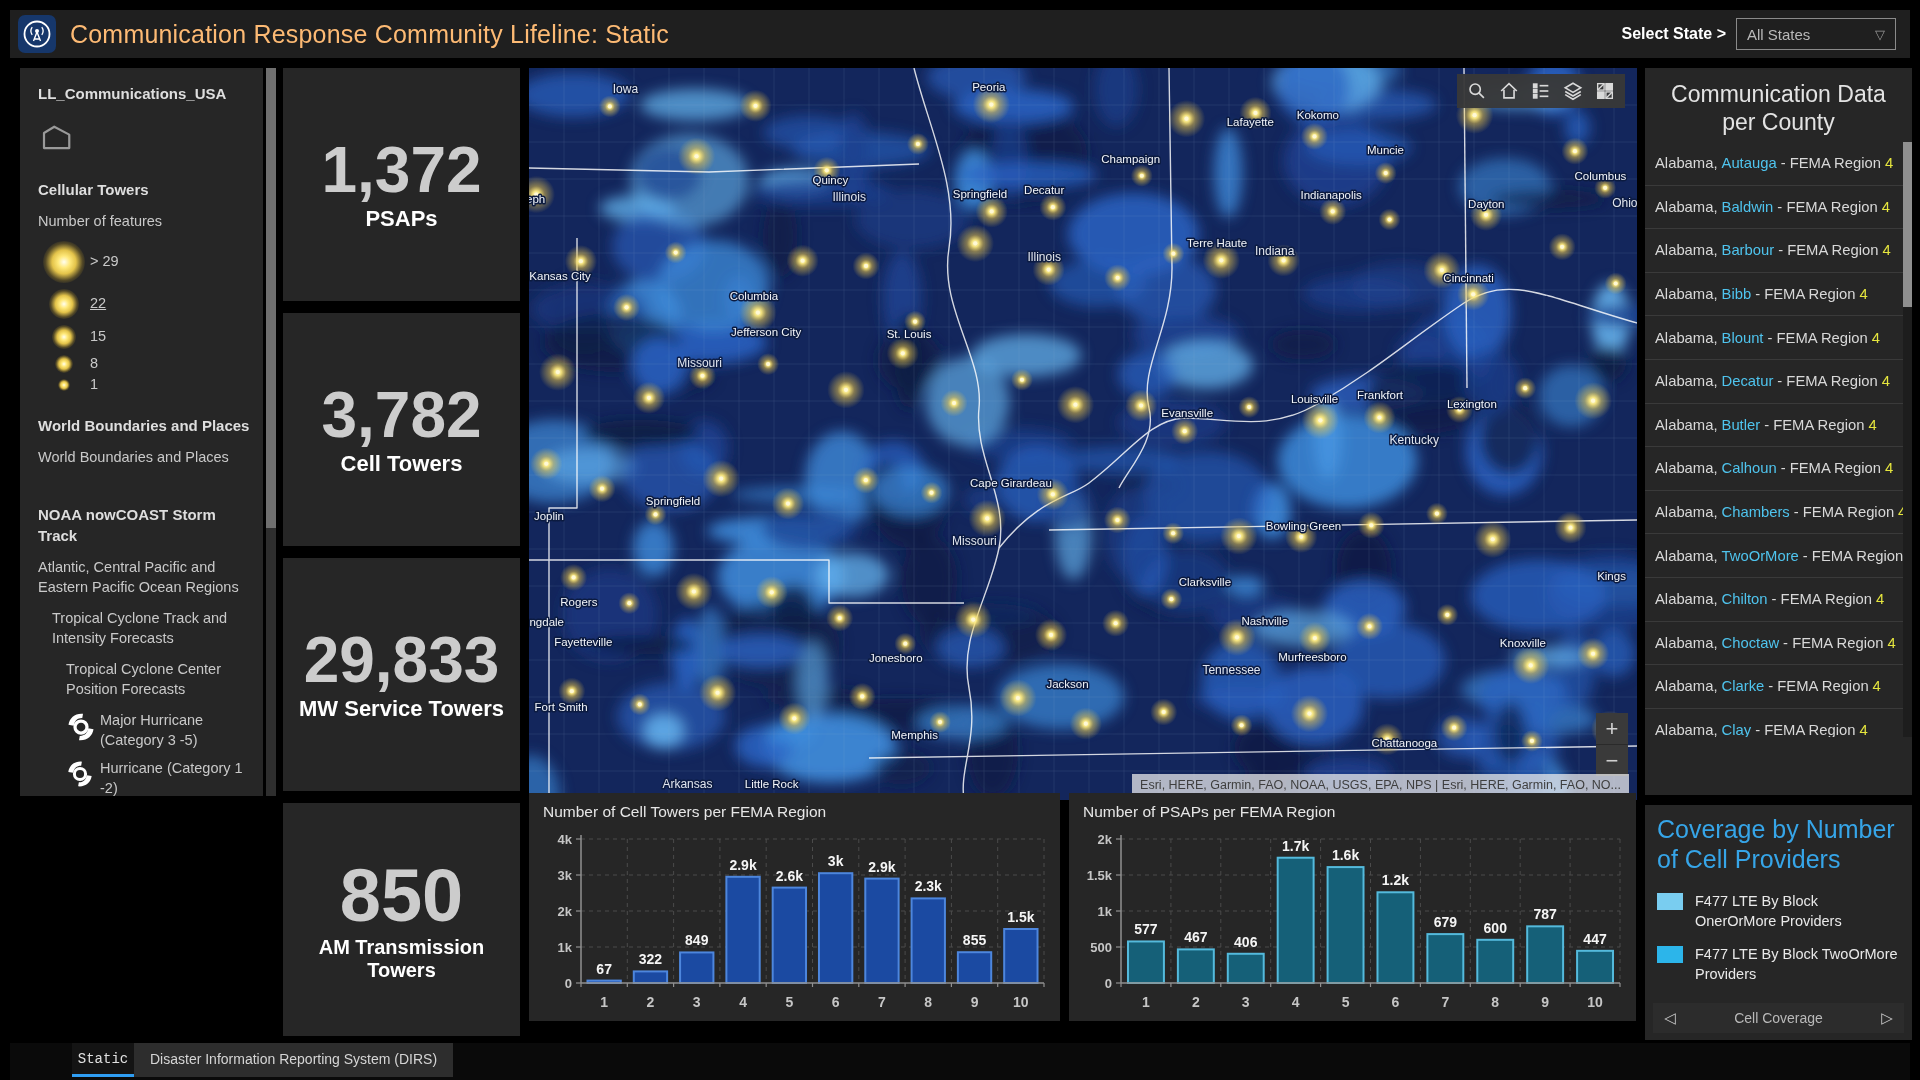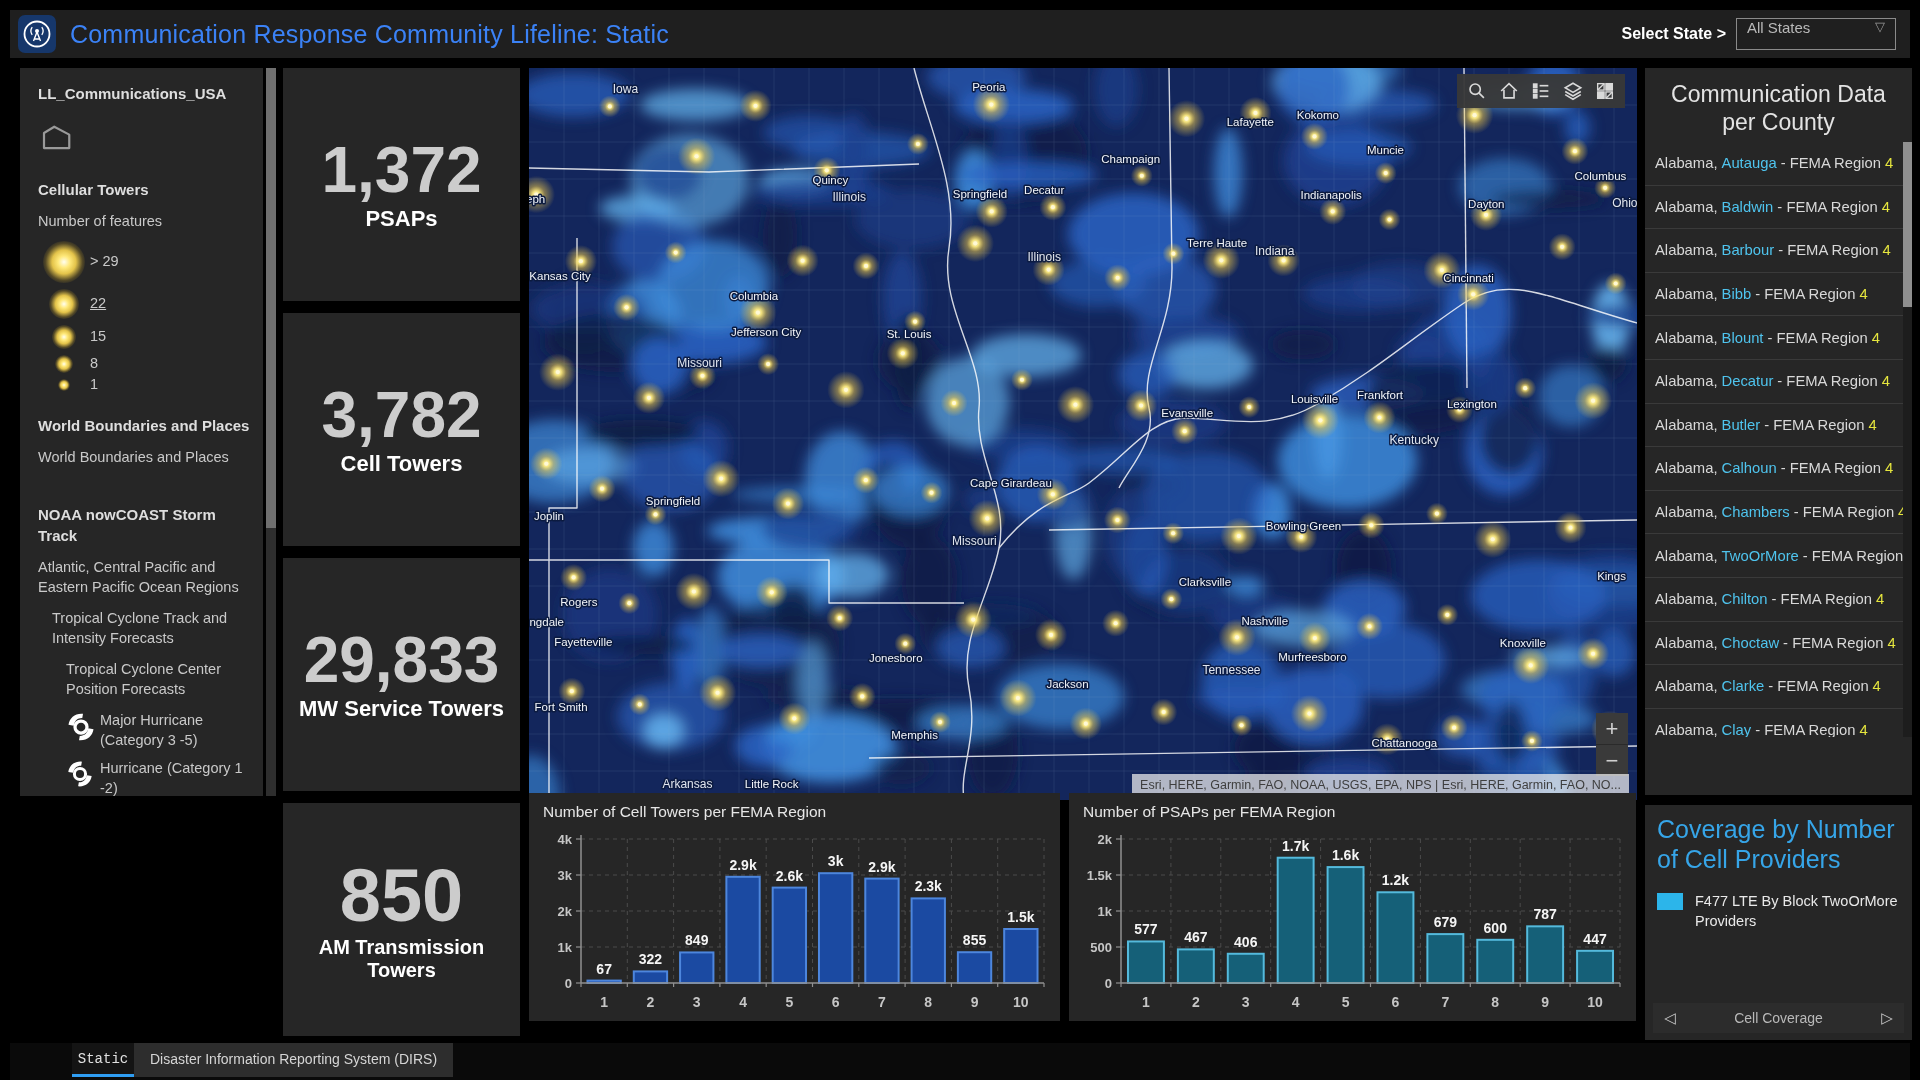--- a/index.html
+++ b/index.html
@@ -3,25 +3,25 @@
 <meta charset="utf-8">
 <style>
   html,body{margin:0;padding:0;background:#000;}
   #app{position:relative;width:1920px;height:1080px;background:#000;overflow:hidden;
        font-family:"Liberation Sans",sans-serif;-webkit-font-smoothing:antialiased;}
   
   .header{position:absolute;left:10px;top:10px;right:10px;height:48px;background:#1f1f1f;
           display:flex;align-items:center;}
   .logo-badge{margin-left:8px;width:38px;height:38px;border-radius:7px;background:#16376b;
               display:flex;align-items:center;justify-content:center;flex:0 0 auto;}
-  .app-title{margin-left:14px;font-size:25px;color:#3b82f6;letter-spacing:.2px;}
+  .app-title{margin-left:14px;font-size:25px;color:#fdba74;letter-spacing:.2px;}
   .header-right{margin-left:auto;margin-right:14px;display:flex;align-items:center;gap:10px;}
   .select-label{font-size:16px;font-weight:bold;color:#fff;}
   .state-dropdown{width:160px;height:32px;border:1px solid #8a8a8a;box-sizing:border-box;
-                  display:flex;align-items:flex-start;padding:0 10px;color:#b9b9b9;font-size:15px;cursor:pointer;}
+                  display:flex;align-items:center;padding:0 10px;color:#b9b9b9;font-size:15px;cursor:pointer;}
   .state-dropdown .caret{margin-left:auto;color:#9a9a9a;font-size:13px;}
   
   .sidebar{position:absolute;left:20px;top:68px;width:243px;height:728px;background:#262626;
            color:#c9c9c9;overflow:hidden;box-sizing:border-box;padding:16px 10px 0 18px;
            font-size:14.5px;line-height:1.35;}
   .sb-bold{font-weight:bold;color:#dedede;font-size:15px;}
   .sb-gap-s{height:12px}.sb-gap-m{height:22px}.sb-gap-l{height:38px}
   .feat-row{display:flex;align-items:center;}
   .feat-dot-col{width:52px;display:flex;align-items:center;justify-content:center;flex:0 0 auto;}
   .glow-dot{border-radius:50%;
@@ -985,20 +985,24 @@
       </svg>
   </div>
 
   <div class="coverage-panel">
     <div class="coverage-title" id="coverage-title" style="color: rgb(54, 165, 232);">
       <div>Coverage by Number</div>
       <div>of Cell Providers</div>
     </div>
     <div class="cov-legend" id="coverage-legend">
         <div class="cov-row">
+          <div class="cov-swatch" style="background: rgb(121, 205, 240);"></div>
+          <div class="cov-label">F477 LTE By Block OnerOrMore Providers</div>
+        </div>
+        <div class="cov-row">
           <div class="cov-swatch" style="background: rgb(44, 181, 234);"></div>
           <div class="cov-label">F477 LTE By Block TwoOrMore Providers</div>
         </div>
       </div>
     <div class="cov-pager">
       <div class="pager-arrow">◁</div>
       <div class="pager-label">Cell Coverage</div>
       <div class="pager-arrow">▷</div>
     </div>
   </div>

